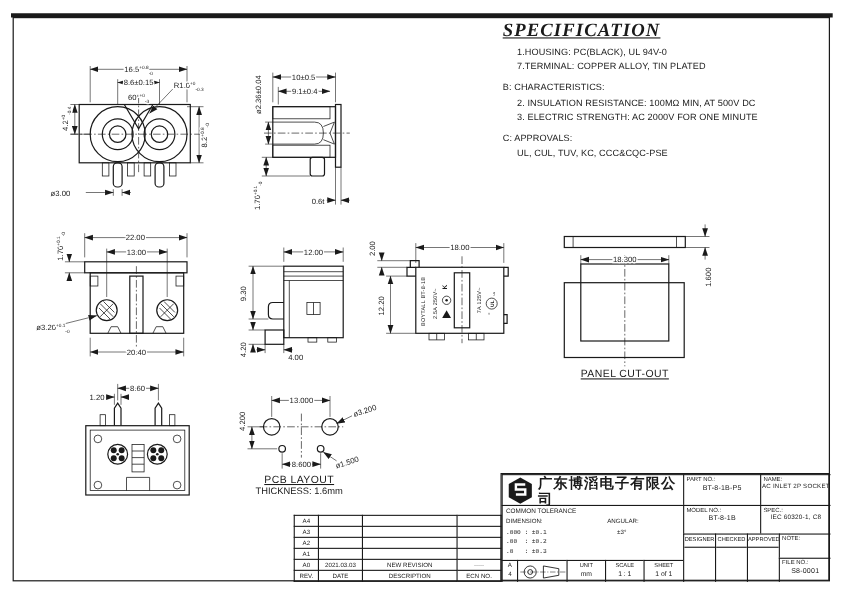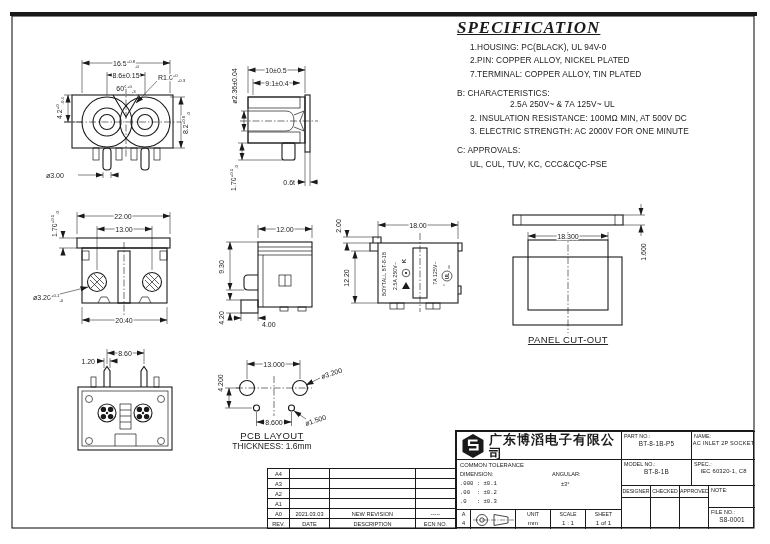--- a/index.html
+++ b/index.html
@@ -368,24 +368,22 @@
     <line x1="256.5" y1="422" x2="291.5" y2="422" class="dl" marker-start="url(#arr)" marker-end="url(#arr)"></line>
     <text class="dt" x="274" y="424.5" text-anchor="middle">8.600</text>
     <text class="lbl" x="272" y="439" text-anchor="middle">PCB LAYOUT</text>
     <text class="lbl2" x="272" y="449" text-anchor="middle">THICKNESS: 1.6mm</text>
   </g>
 </svg>
 
 <div class="spec">
   <div><span class="spec-title">SPECIFICATION</span></div>
   <div class="ln">1.HOUSING: PC(BLACK), UL 94V-0</div>
-  <div class="ln">2.PIN: COPPER ALLOY, NICKEL PLATED</div>
   <div class="ln">7.TERMINAL: COPPER ALLOY, TIN PLATED</div>
   <div class="head">B: CHARACTERISTICS:</div>
-  <div class="ln2">2.5A 250V~ &amp; 7A 125V~ UL</div>
   <div class="ln">2. INSULATION RESISTANCE: 100MΩ MIN, AT 500V DC</div>
   <div class="ln">3. ELECTRIC STRENGTH: AC 2000V FOR ONE MINUTE</div>
   <div class="head">C: APPROVALS:</div>
   <div class="ln">UL, CUL, TUV, KC, CCC&amp;CQC-PSE</div>
 </div>
 
 <table class="rev">
   <colgroup>
         <col style="width:22px">
         <col style="width:40px">

